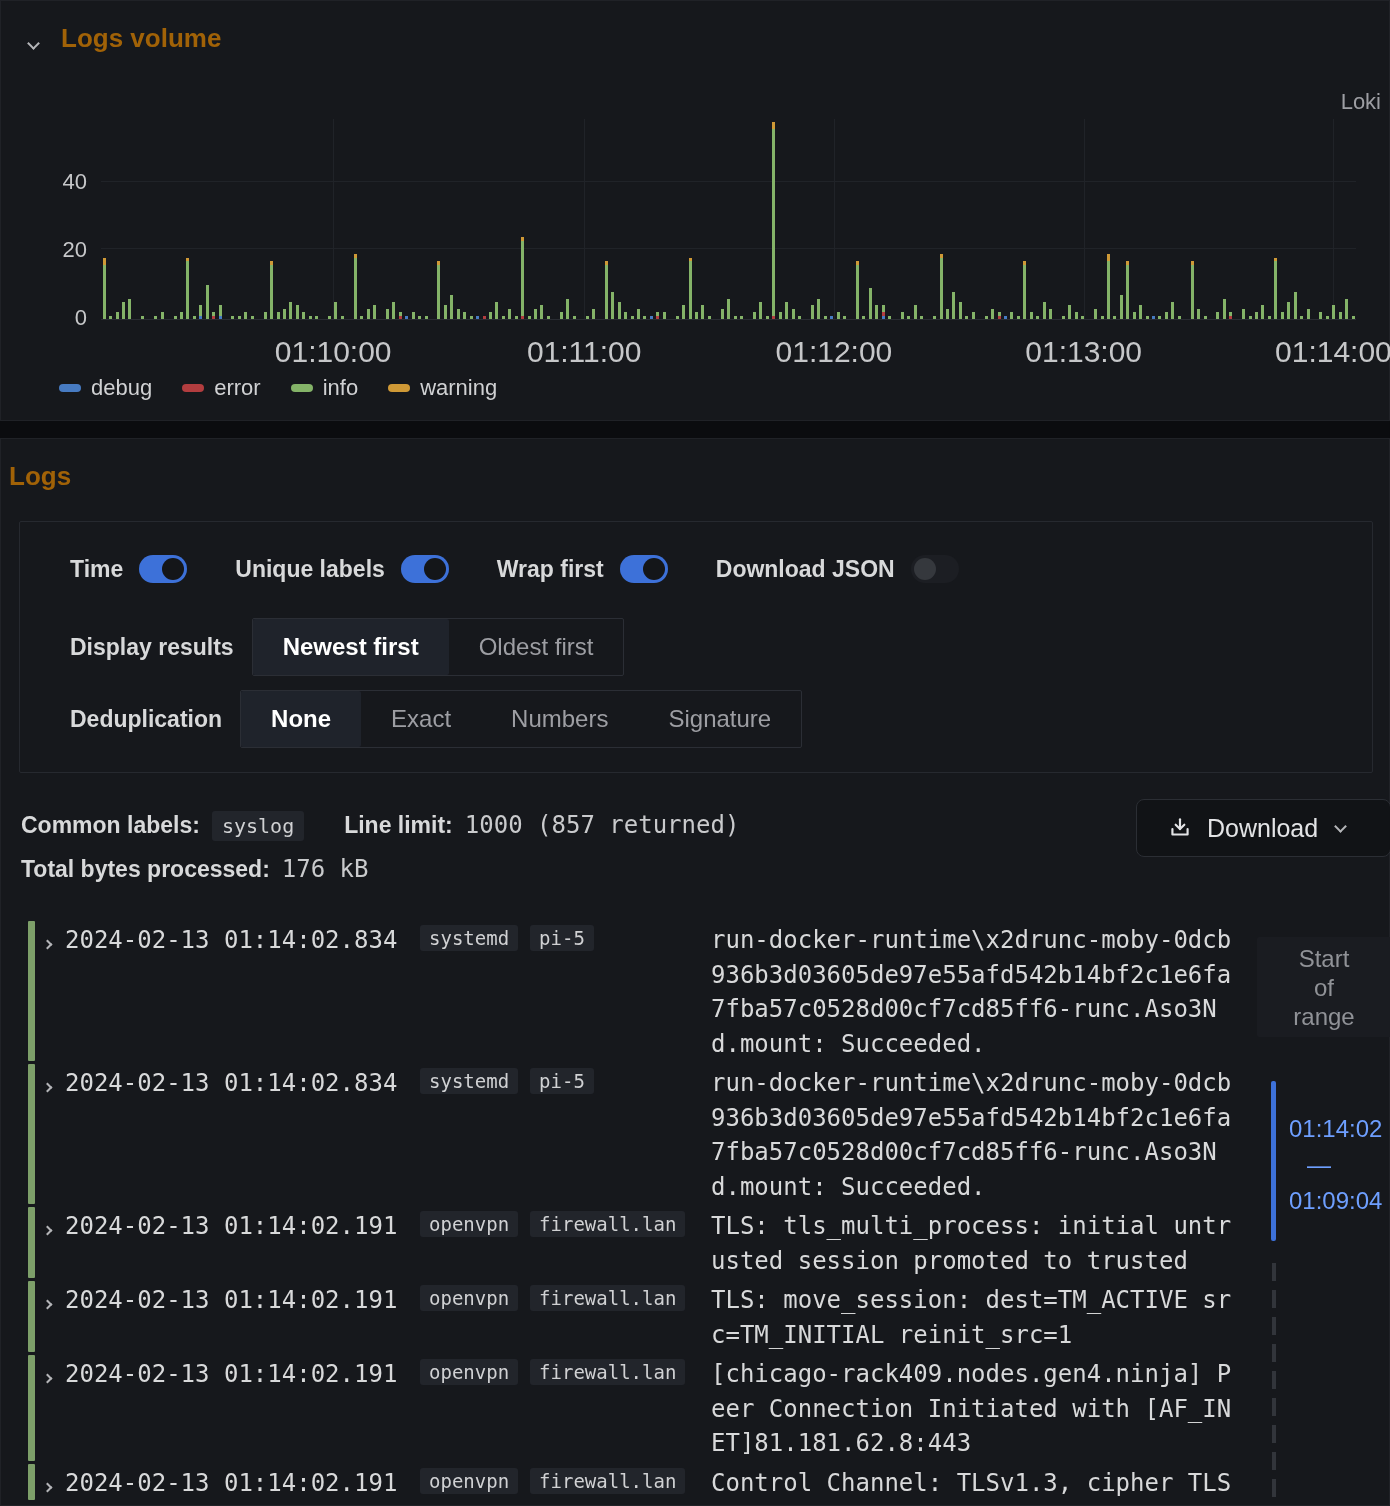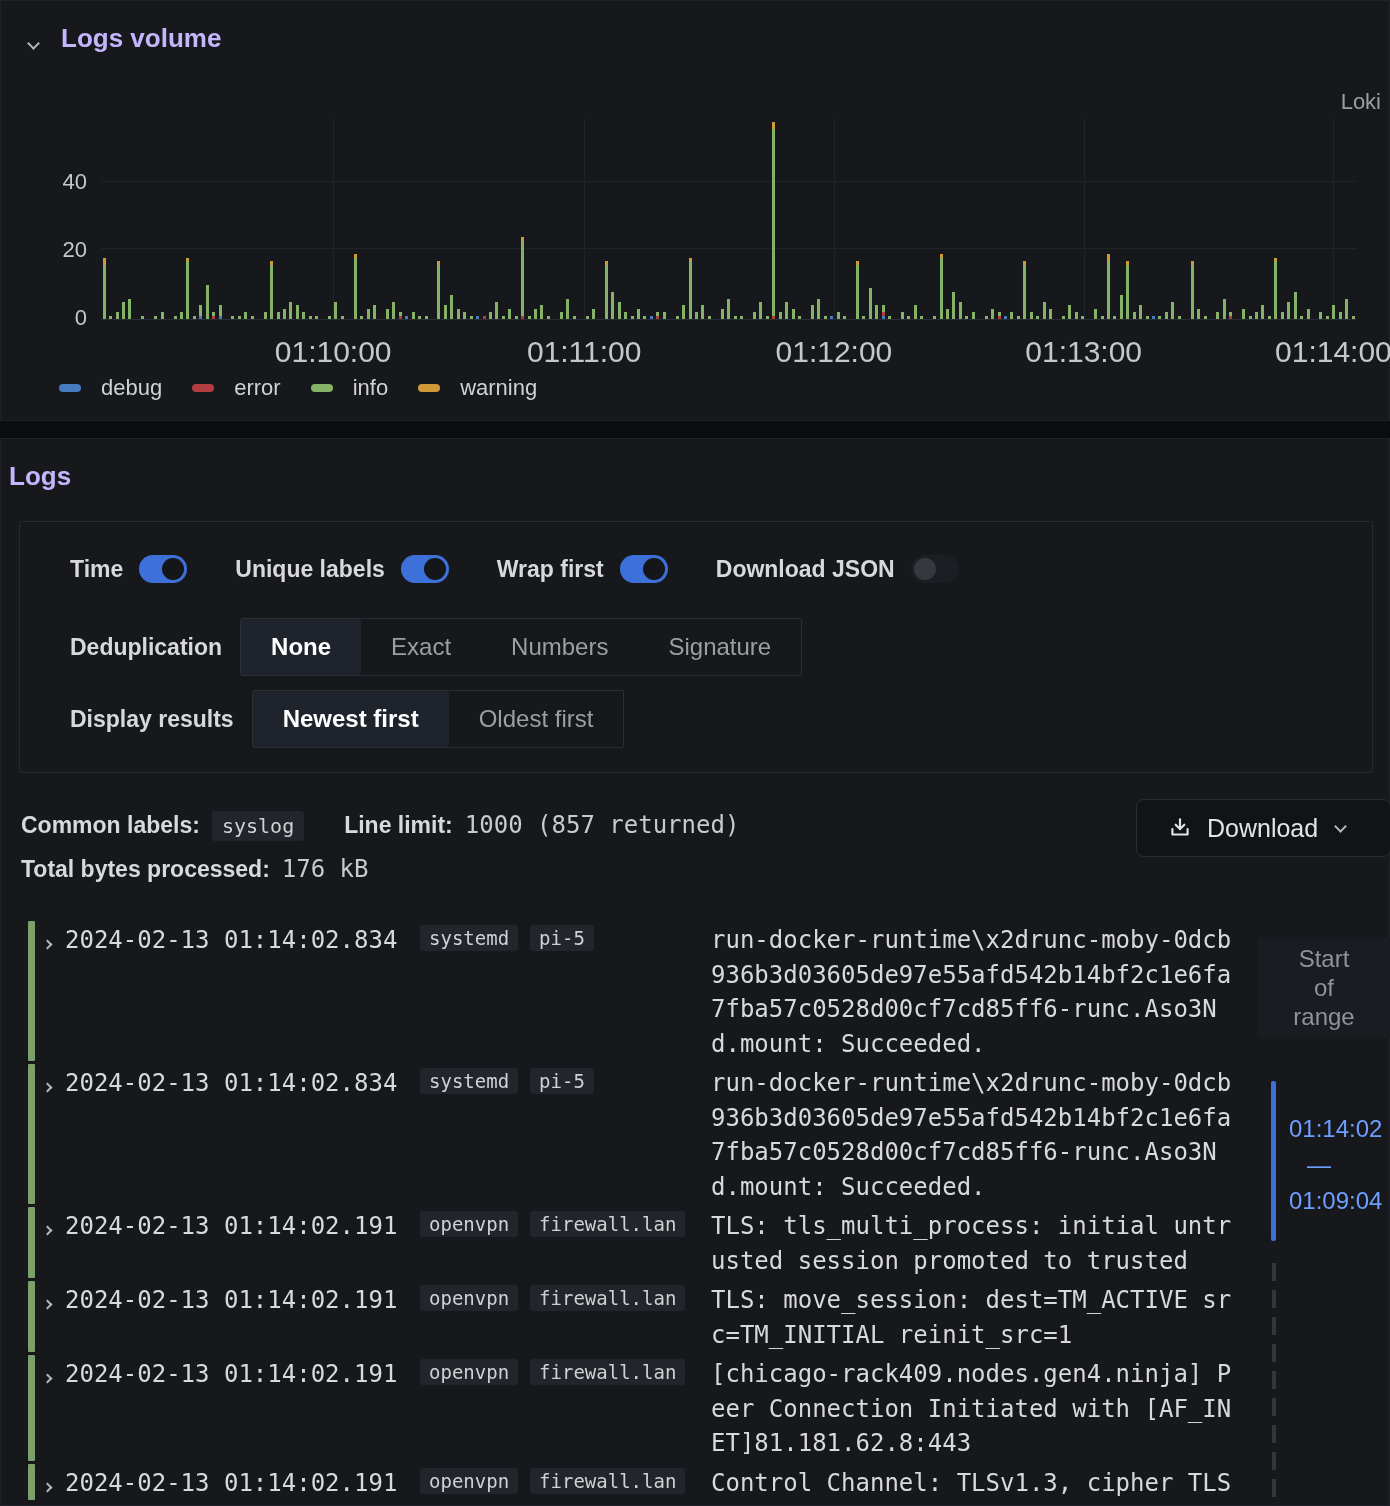--- a/index.html
+++ b/index.html
@@ -2,39 +2,39 @@
 <html><head>
 <meta charset="utf-8">
 <style>
   * { box-sizing: border-box; margin: 0; padding: 0; }
   html,body { width:1390px; height:1506px; overflow:hidden; }
   body { background:#0b0c0f; font-family:"Liberation Sans", sans-serif; color:#d8d9da; position:relative; }
   .panel { position:absolute; background:#16181c; border:1px solid #202227; }
   #volume-panel { left:0; top:0; width:1390px; height:421px; }
   #logs-panel { left:0; top:438px; width:1390px; height:1068px; }
 
-  .panel-title { font-size:26px; font-weight:700; color:#c4b5fd; }
+  .panel-title { font-size:26px; font-weight:700; color:#a16207; }
   #volume-title { position:absolute; left:60px; top:22px; }
   .chev { display:inline-block; width:9px; height:9px; border-right:2px solid #b4b5b8; border-top:2px solid #b4b5b8; }
   .chev-down { transform:rotate(135deg); }
   .chev-right { transform:rotate(45deg); }
   #volume-collapse { position:absolute; left:28px; top:33px; cursor:pointer; }
   #datasource-label { position:absolute; right:8px; top:88px; font-size:22px; color:#9d9ea3; }
 
   
   #plot { position:absolute; left:100px; top:118px; width:1255px; height:200px; display:flex; align-items:flex-end; }
   .bucket { flex:1; display:flex; align-items:flex-end; justify-content:center; height:100%; }
   .bar { width:3px; display:flex; flex-direction:column-reverse; }
   .hgrid { position:absolute; left:100px; width:1255px; height:1px; background:#202328; }
   .vgrid { position:absolute; top:118px; height:200px; width:1px; background:#202328; }
   .ylabel { position:absolute; left:42px; width:44px; text-align:right; font-size:22px; color:#c6c7c9; }
   .xlabel { position:absolute; top:334px; transform:translateX(-50%); font-size:30px; color:#c6c7c9; white-space:nowrap; }
   #baseline { position:absolute; left:100px; top:318px; width:1255px; height:1px; background:#2a2d33; }
   #legend { position:absolute; left:58px; top:374px; display:flex; gap:30px; align-items:center; }
-  .legend-item { display:flex; align-items:center; gap:20px; cursor:pointer; }
+  .legend-item { display:flex; align-items:center; gap:10px; cursor:pointer; }
   .legend-swatch { width:22px; height:8px; border-radius:4px; }
   .legend-label { font-size:22px; color:#d0d1d3; }
 
   
   #logs-title { position:absolute; left:8px; top:22px; }
   #options-box { position:absolute; left:18px; top:82px; width:1354px; height:252px; border:1px solid #26292f; border-radius:2px; padding:32px 0 0 50px; }
   #toggles-row { display:flex; gap:48px; align-items:center; height:30px; margin-bottom:34px; }
   .toggle-group { display:flex; align-items:center; gap:16px; }
   .opt-label { font-size:23px; font-weight:600; color:#d8d9da; }
   .switch { width:48px; height:28px; border-radius:14px; position:relative; cursor:pointer; }
@@ -1107,33 +1107,33 @@
           </div>
         </div>
         <div class="toggle-group">
           <span class="opt-label">Download JSON</span>
           <div class="switch off">
             <div class="knob"></div>
           </div>
         </div>
       </div>
     <div class="radio-row">
+      <span class="opt-label">Display results</span>
+      <div class="radio-group" id="display-group">
+          <div class="radio-opt selected">Newest first</div>
+          <div class="radio-opt">Oldest first</div>
+        </div>
+    </div>
+    <div class="radio-row">
       <span class="opt-label">Deduplication</span>
       <div class="radio-group" id="dedup-group">
           <div class="radio-opt selected">None</div>
           <div class="radio-opt">Exact</div>
           <div class="radio-opt">Numbers</div>
           <div class="radio-opt">Signature</div>
-        </div>
-    </div>
-    <div class="radio-row">
-      <span class="opt-label">Display results</span>
-      <div class="radio-group" id="display-group">
-          <div class="radio-opt selected">Newest first</div>
-          <div class="radio-opt">Oldest first</div>
         </div>
     </div>
   </div>
 
   <div class="meta-line" style="top:372px">
     <span class="meta-label">Common labels:</span>
     <span class="mono" id="common-labels-badge">syslog</span>
     <span id="line-limit-group">
       <span class="meta-label">Line limit:</span>
       <span class="meta-value mono">1000 (857 returned)</span>

